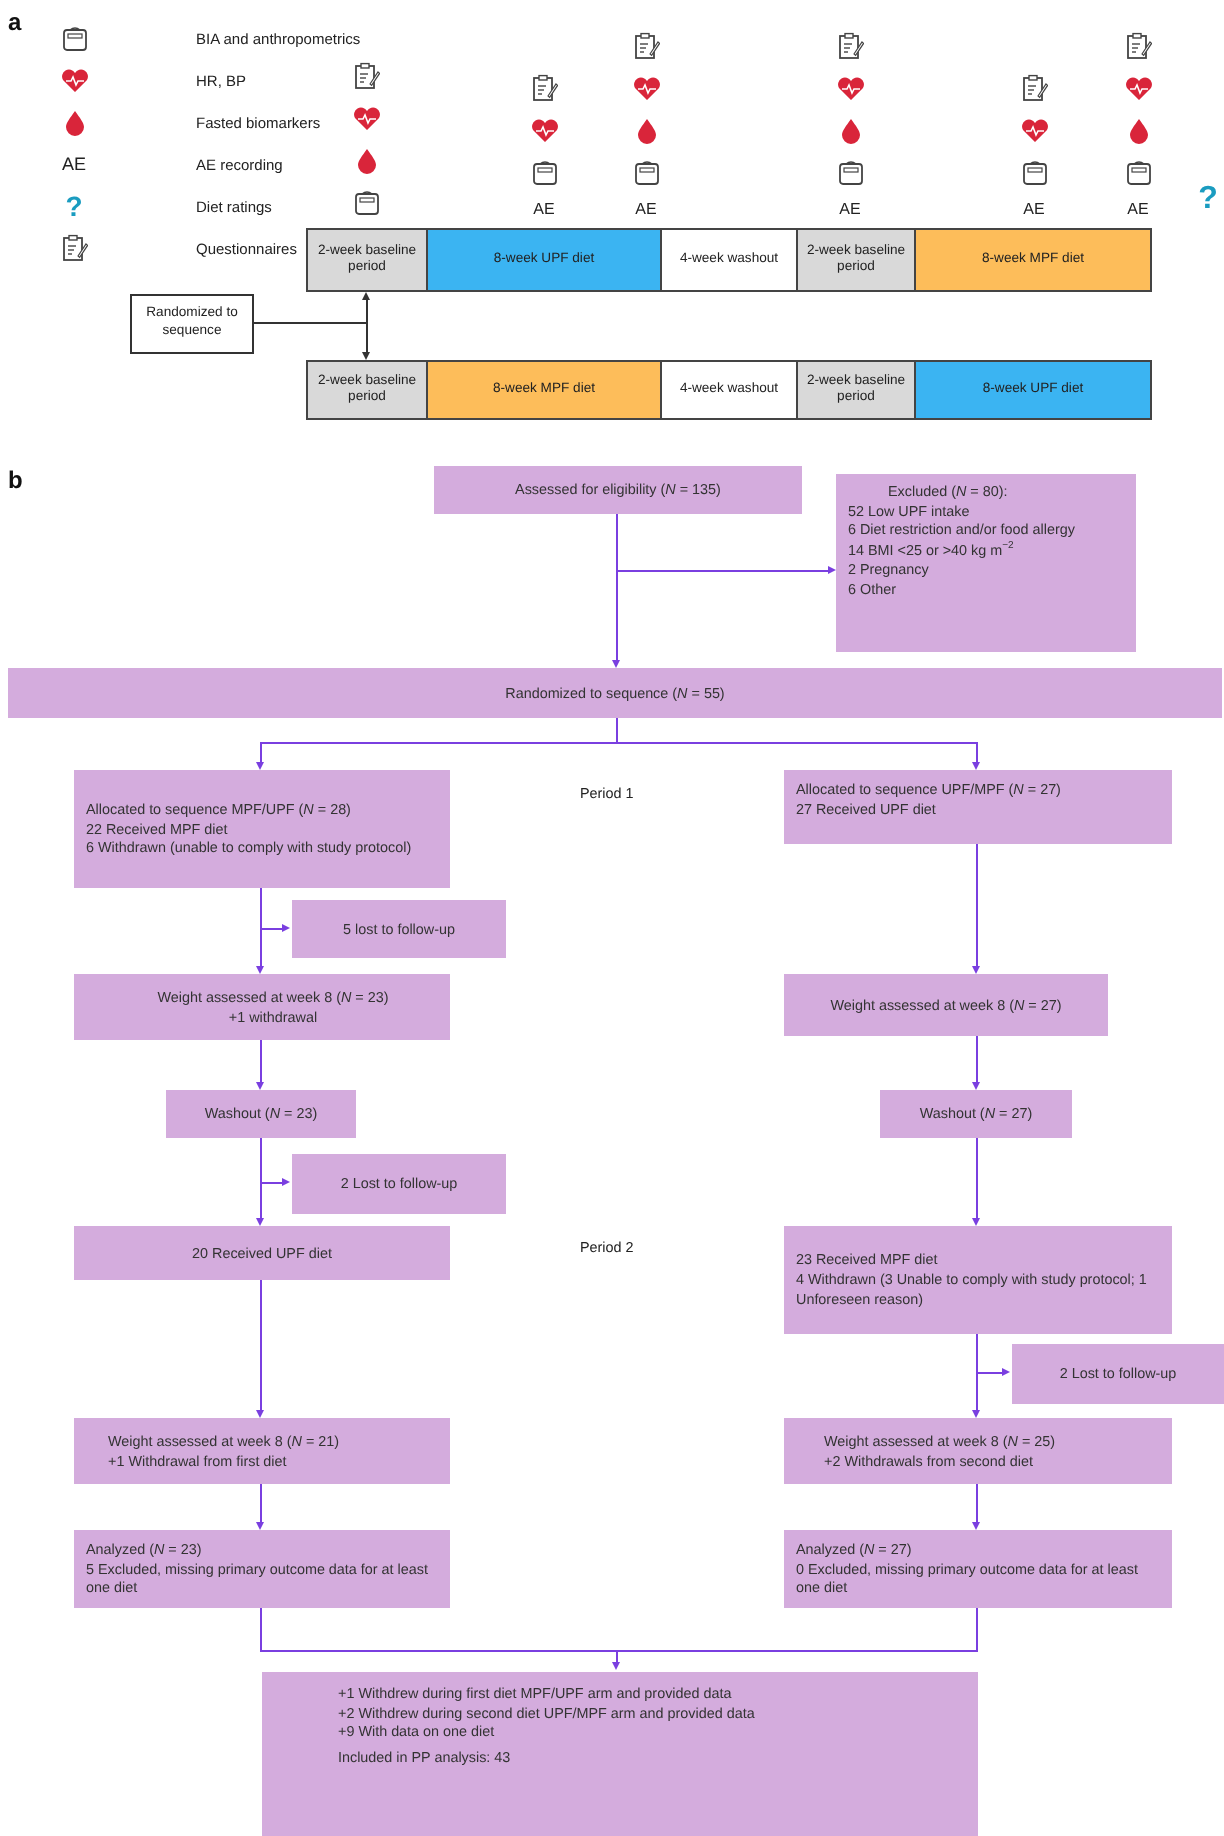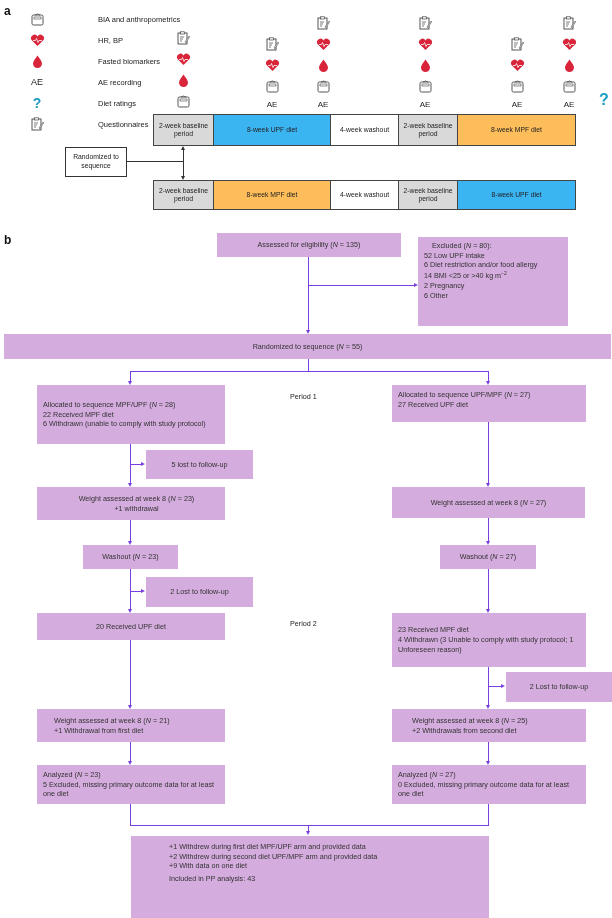--- a/index.html
+++ b/index.html
@@ -276,21 +276,21 @@
   <div class="seg upf" style="left:457px;top:180px;width:119px;height:30px;">8-week UPF diet</div>
 </div>
 
 <div class="abs panel-label" style="left:4px;top:233px;">b</div>
 
 <div class="box center" style="left:217px;top:233px;width:184px;height:24px;">
   <p><span>Assessed for eligibility (</span><i class="it">N</i><span> = 135)</span></p>
 </div>
 
 <div class="box" style="left:418px;top:237px;width:150px;height:89px;padding:4px 6px;">
-  <p style="padding-left:8px;"><span>Excluded (</span><i class="it">N</i><span> = 80):</span></p>
+  <p style="padding-left:8px;margin-left:12px;"><span>Excluded (</span><i class="it">N</i><span> = 80):</span></p>
   <p>52 Low UPF intake</p>
   <p>6 Diet restriction and/or food allergy</p>
   <p><span>14 BMI &lt;25 or &gt;40 kg m</span><sup style="font-size:5px;">−2</sup></p>
   <p>2 Pregnancy</p>
   <p>6 Other</p>
 </div>
 
 <div class="line" style="left:308px;top:257px;width:1px;height:73px;"></div>
 <div class="arrow-down" style="left:306px;top:330px;"></div>
 <div class="line" style="left:308px;top:285px;width:106px;height:1px;"></div>
@@ -352,21 +352,21 @@
   <p>5 Excluded, missing primary outcome data for at least one diet</p>
 </div>
 
 <div class="box" style="left:392px;top:385px;width:194px;height:37px;padding-top:5px;">
   <p><span>Allocated to sequence UPF/MPF (</span><i class="it">N</i><span> = 27)</span></p>
   <p>27 Received UPF diet</p>
 </div>
 <div class="line" style="left:488px;top:422px;width:1px;height:61px;"></div>
 <div class="arrow-down" style="left:486px;top:483px;"></div>
 
-<div class="box center" style="left:392px;top:487px;width:193px;height:31px;">
+<div class="box center" style="left:392px;top:487px;width:162px;height:31px;">
   <p><span>Weight assessed at week 8 (</span><i class="it">N</i><span> = 27)</span></p>
 </div>
 <div class="line" style="left:488px;top:518px;width:1px;height:23px;"></div>
 <div class="arrow-down" style="left:486px;top:541px;"></div>
 
 <div class="box center" style="left:440px;top:545px;width:96px;height:24px;">
   <p><span>Washout (</span><i class="it">N</i><span> = 27)</span></p>
 </div>
 <div class="line" style="left:488px;top:569px;width:1px;height:40px;"></div>
 <div class="arrow-down" style="left:486px;top:609px;"></div>

